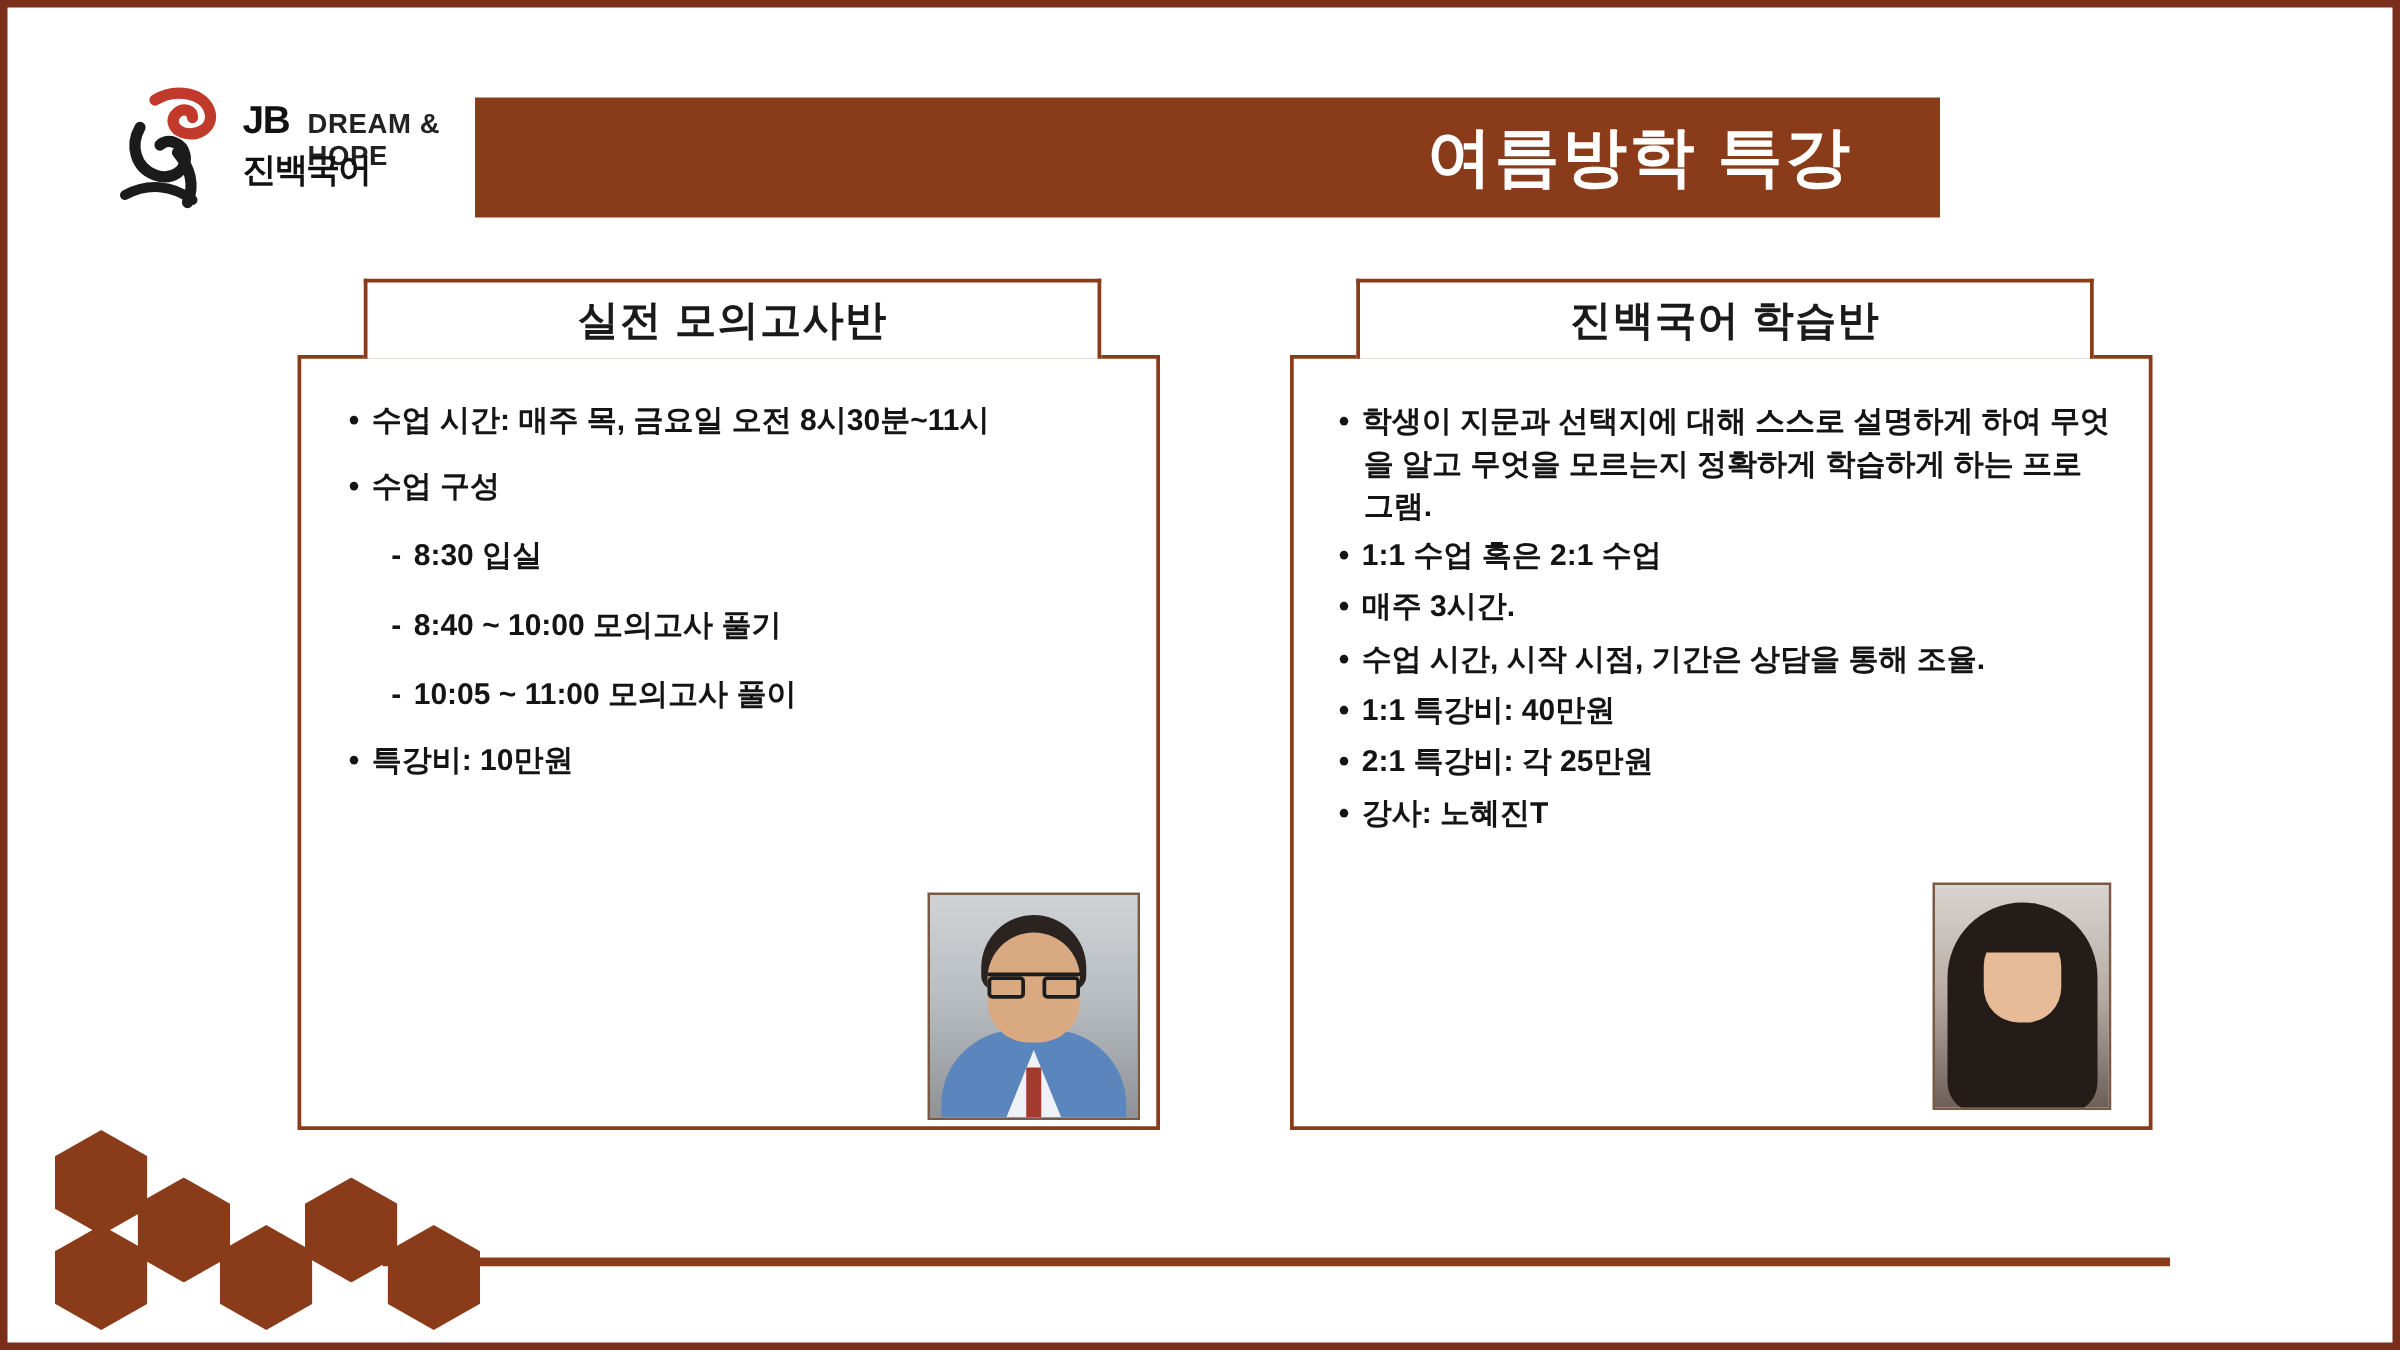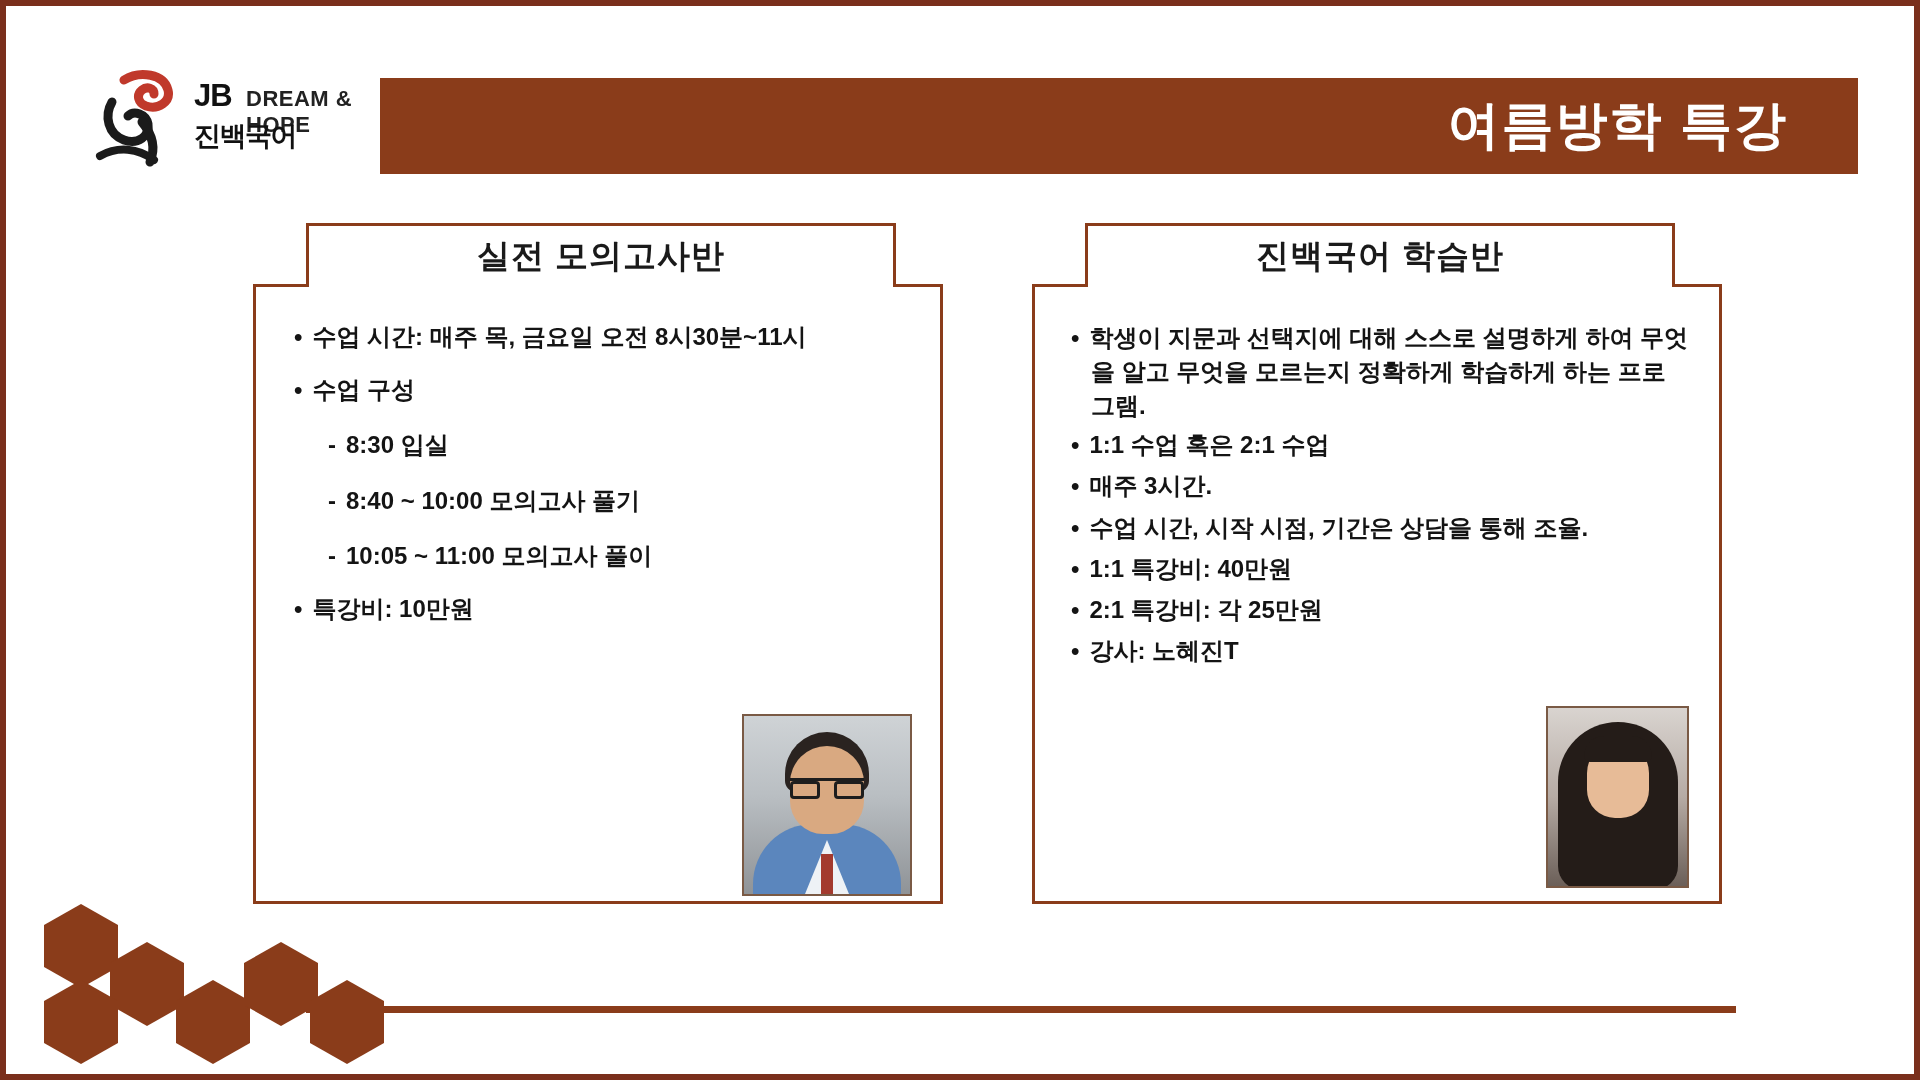--- a/index.html
+++ b/index.html
@@ -63,21 +63,21 @@
     font-size: 27px;
     font-weight: bold;
     color: #111111;
     letter-spacing: -1.5px;
   }
 
   .title-bar {
     position: absolute;
     left: 374px;
     top: 72px;
-    width: 1478px;
+    width: 1172px;
     height: 96px;
     background: #8a3c1a;
     display: flex;
     align-items: center;
     justify-content: flex-end;
     padding-right: 70px;
     box-sizing: border-box;
   }
   .title-bar .title-text {
     color: #ffffff;
@@ -87,21 +87,21 @@
   }
 
   
   .card {
     position: absolute;
     border: 3px solid #8a3c1a;
     box-sizing: border-box;
     background: #ffffff;
   }
   .card-left {
-    left: 247px;
+    left: 232px;
     top: 278px;
     width: 690px;
     height: 620px;
   }
   .card-right {
     left: 1026px;
     top: 278px;
     width: 690px;
     height: 620px;
   }

